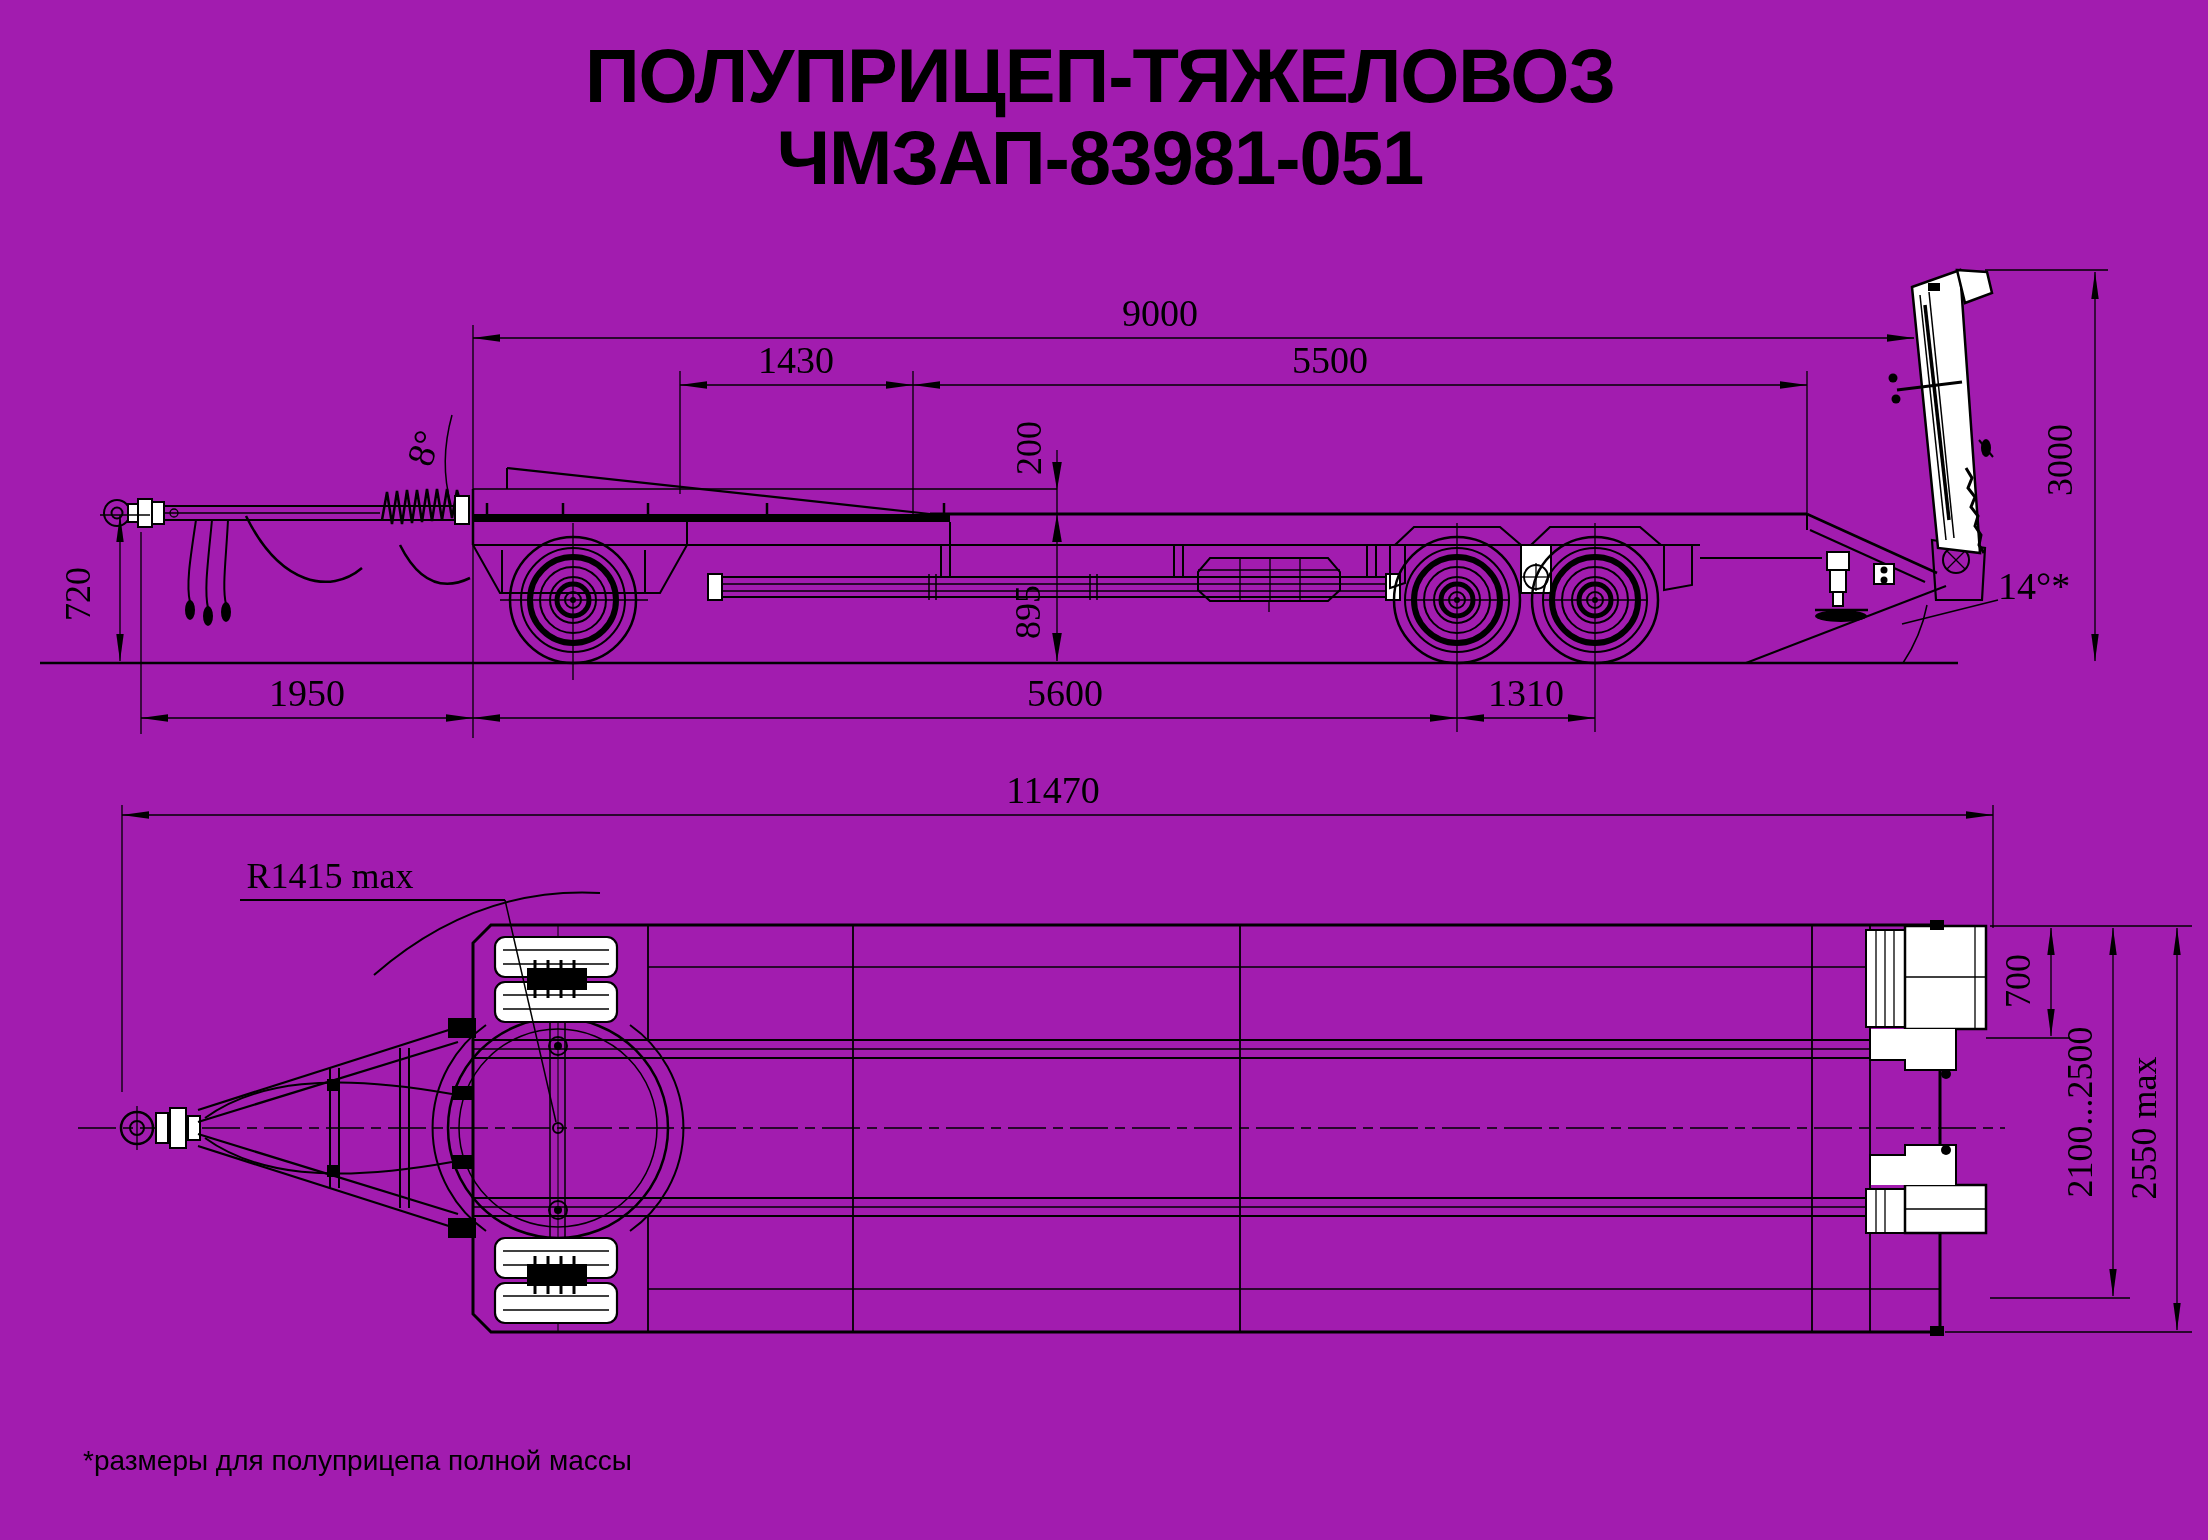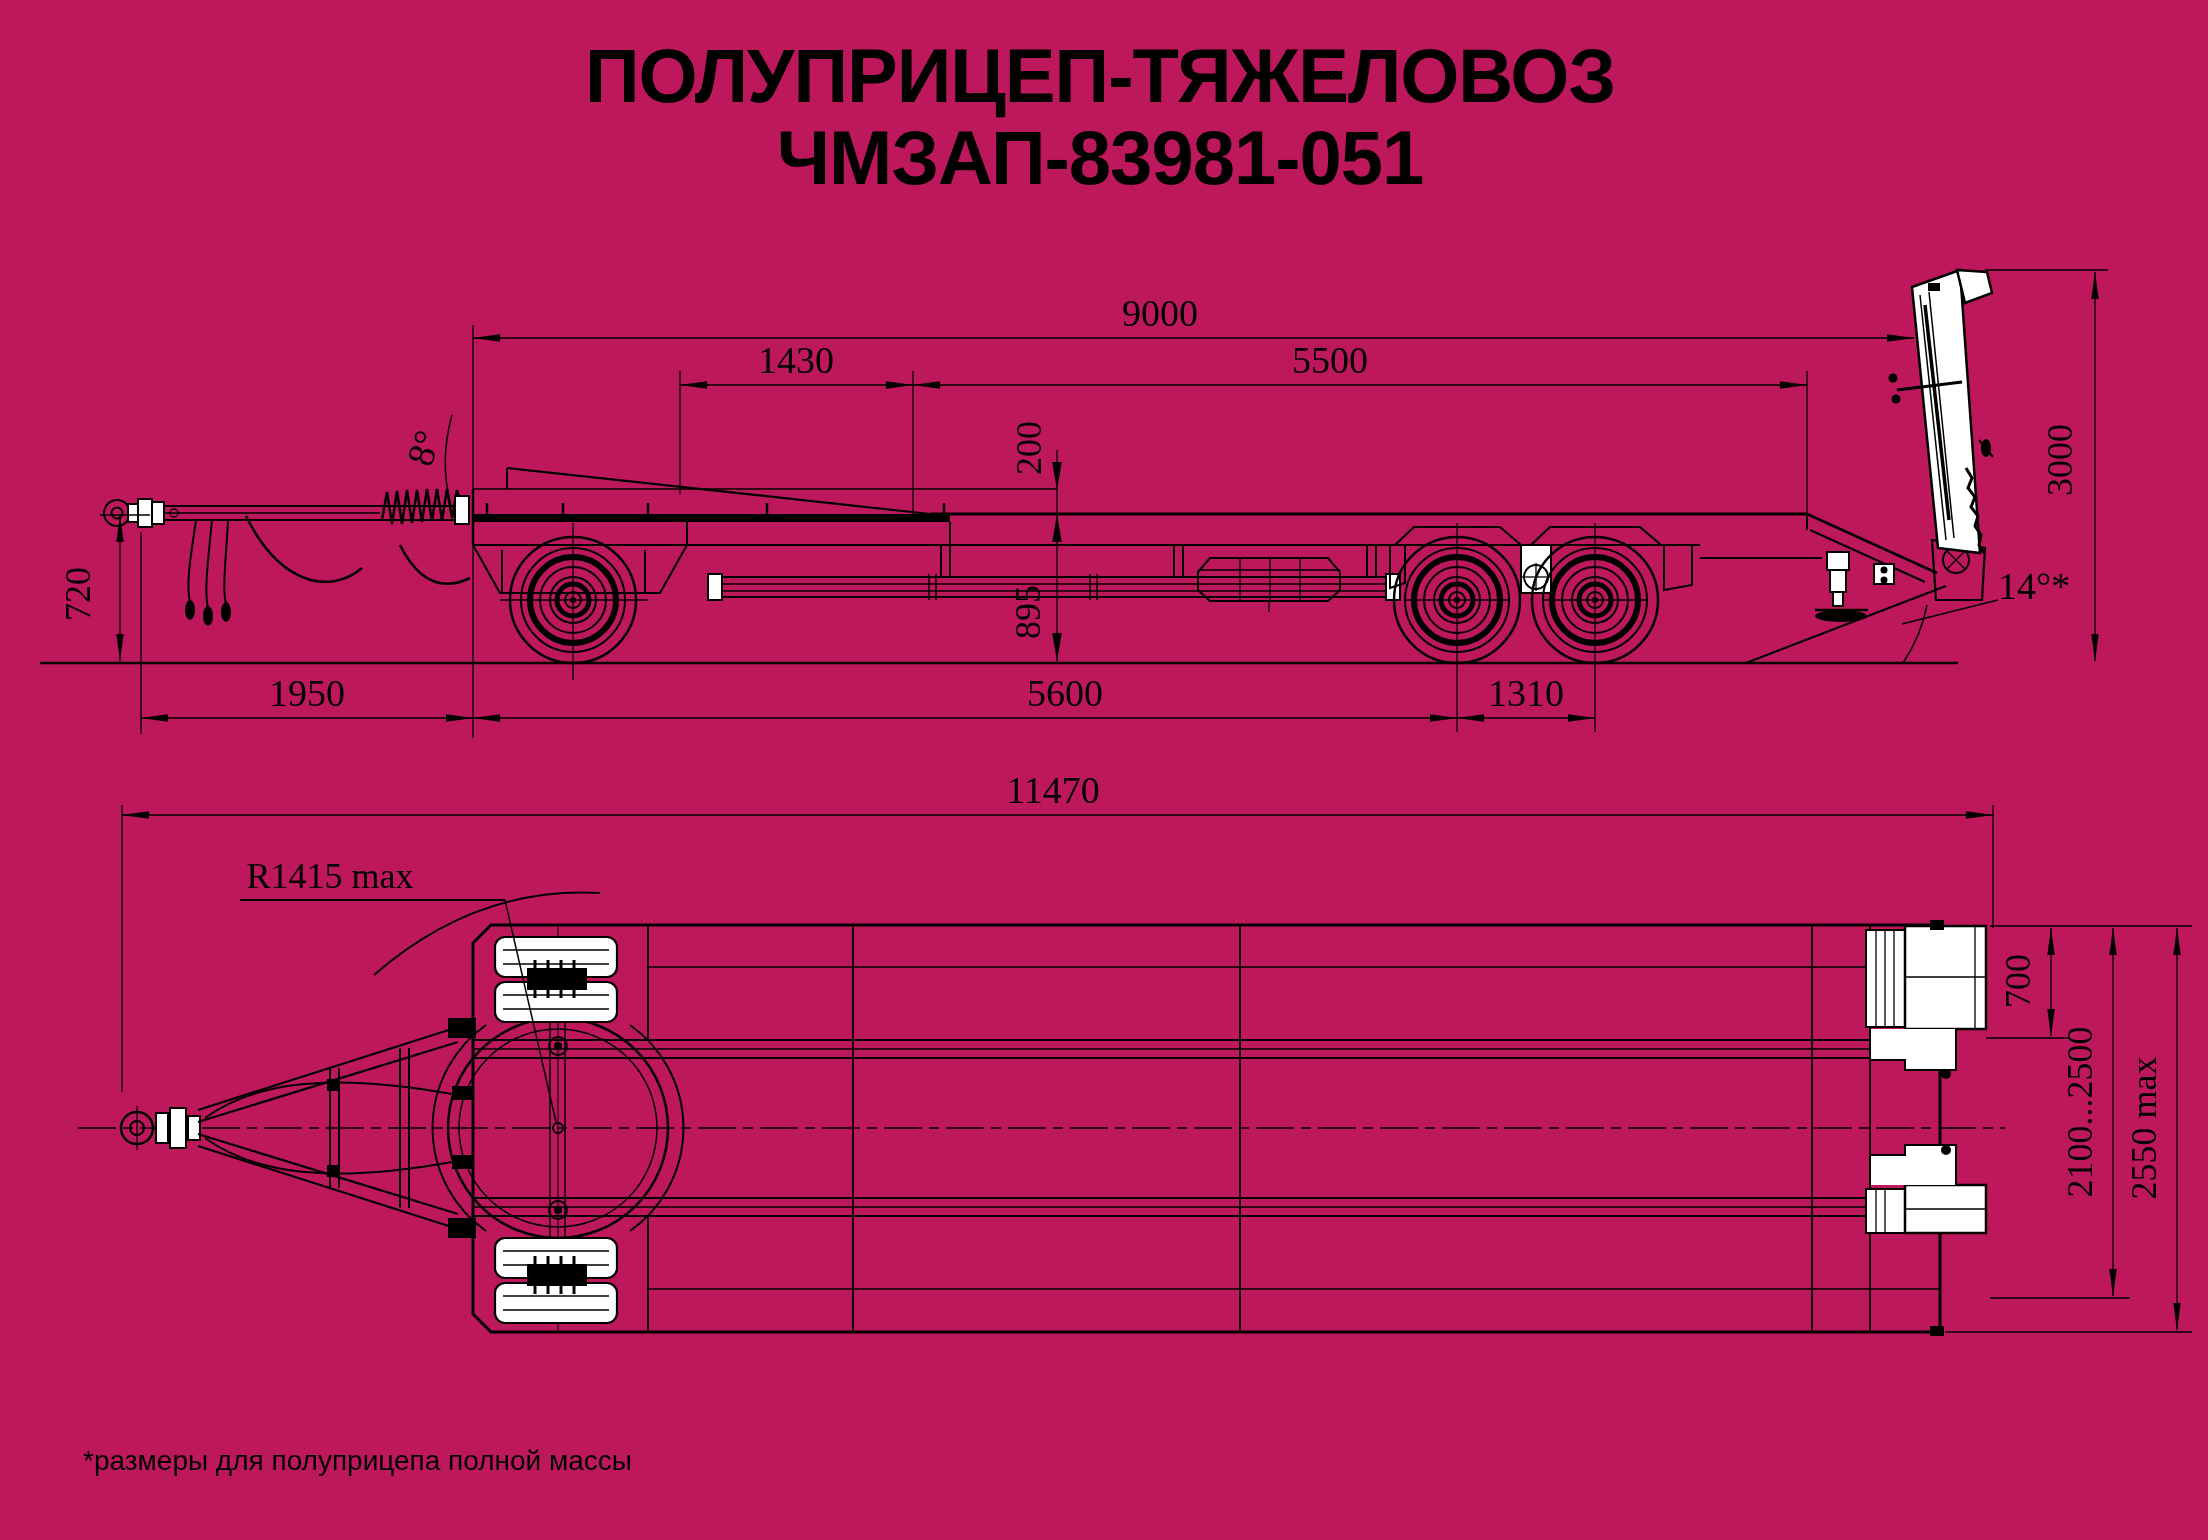--- a/index.html
+++ b/index.html
@@ -1,16 +1,16 @@
 <!DOCTYPE html>
 <html><head>
 <meta charset="utf-8">
 <style>
   html,body{margin:0;padding:0;background:#ffffff;}
-  .page{width:2208px;height:1540px;background:#be185d;position:relative;font-family:"Liberation Sans",sans-serif;}
+  .page{width:2208px;height:1540px;background:#a21caf;position:relative;font-family:"Liberation Sans",sans-serif;}
   svg{display:block;}
   svg *{vector-effect:none;}
   .ln{stroke:#000;fill:none;}
   .thin{stroke-width:1.3;}
   .med{stroke-width:2;}
   .bold{stroke-width:3;}
   .fillb{fill:#000;stroke:none;}
   .wht{fill:#fff;}
   text{fill:#000;stroke:none;}
   .dimtxt{font-family:"Liberation Serif",serif;font-size:38px;}

